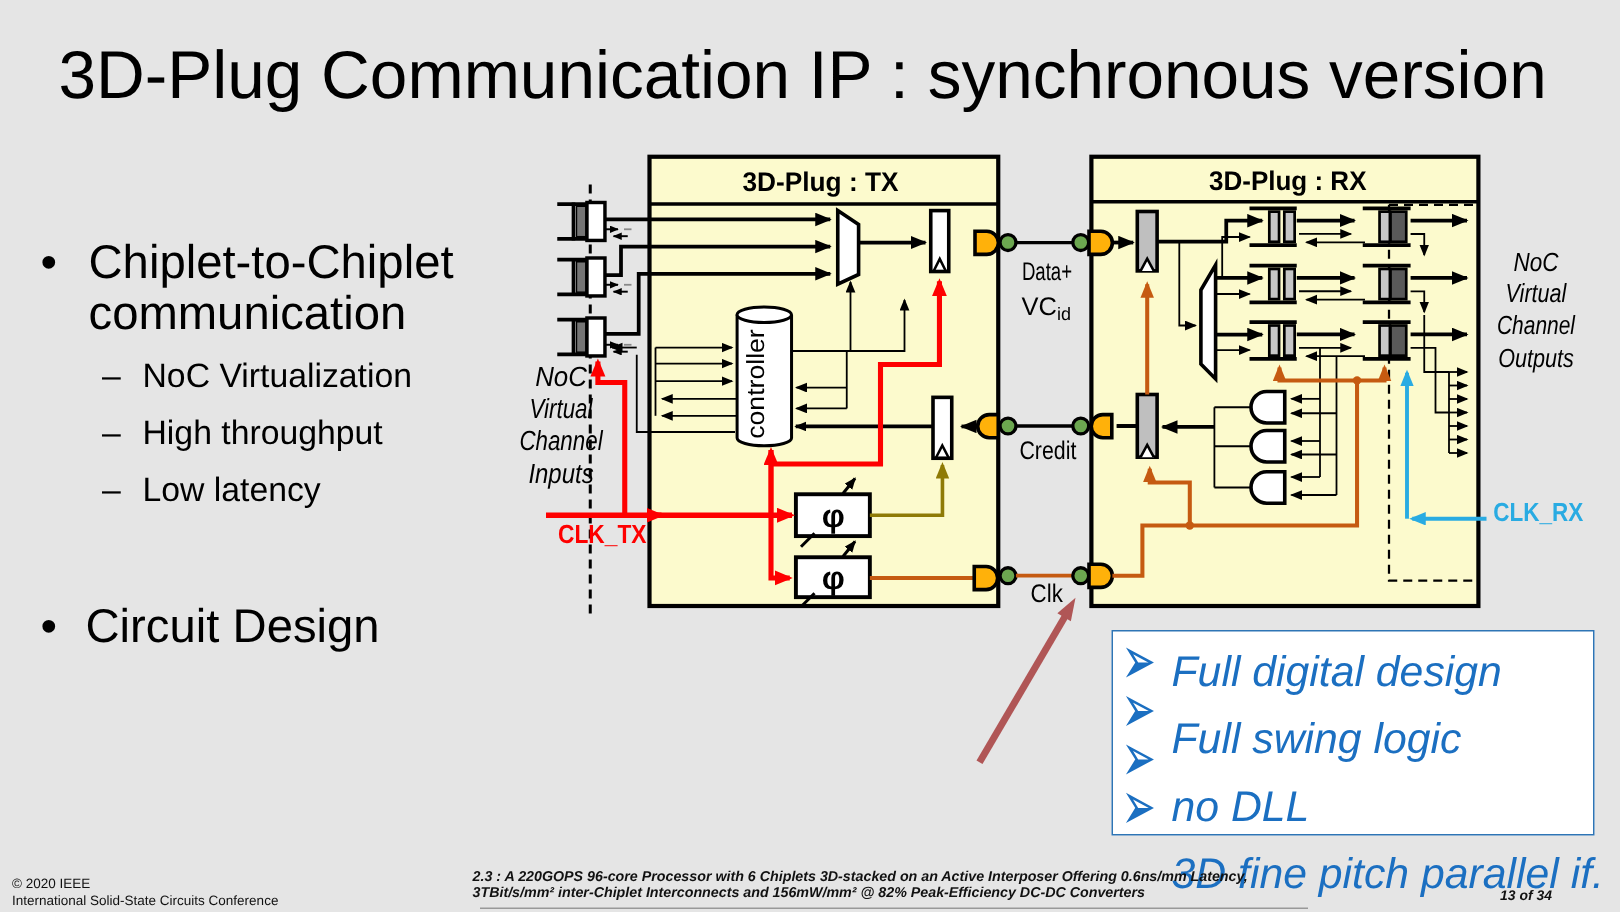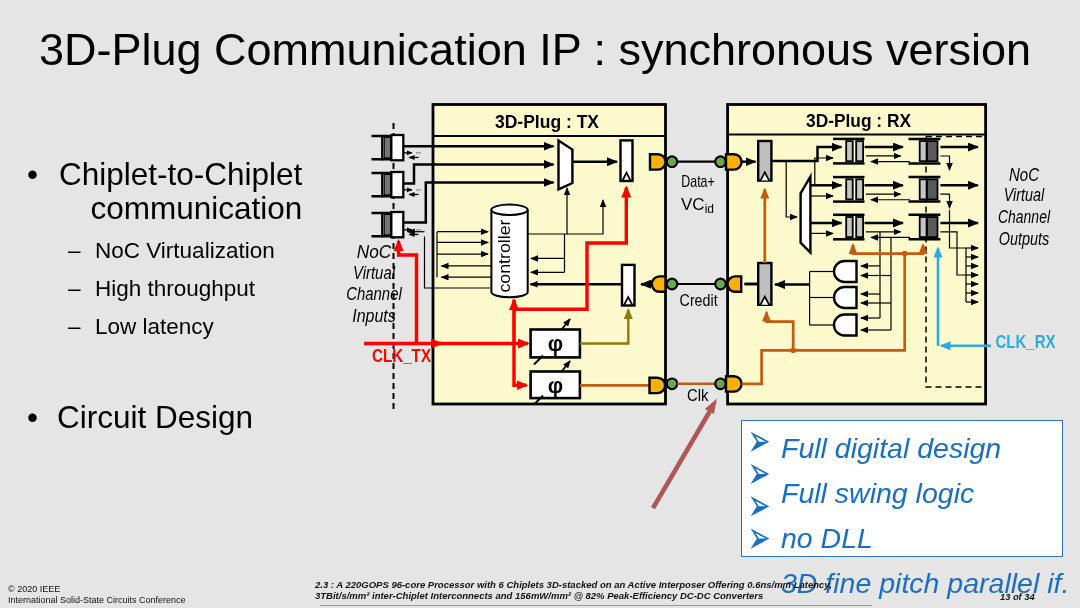--- a/index.html
+++ b/index.html
@@ -9,21 +9,21 @@
   .b1{font-size:31.5px;color:#000;line-height:34.4px;}
   .b2{font-size:22.5px;color:#000;}
   .dash{display:inline-block;width:28px;}
 </style>
 </head>
 <body>
 <div class="slide">
   <div class="abs" style="left:39px;top:24px;font-size:45px;color:#000;white-space:nowrap;">3D-Plug Communication IP : synchronous version</div>
 
   <div class="abs b1" style="left:27px;top:157px;">•</div>
-  <div class="abs b1" style="left:59px;top:157px;text-align:right;">Chiplet-to-Chiplet<br>communication</div>
+  <div class="abs b1" style="left:59px;top:157px;">Chiplet-to-Chiplet<br>communication</div>
   <div class="abs b2" style="left:68px;top:232px;line-height:38px;"><span class="dash" style="width:27px;">–</span>NoC Virtualization<br><span class="dash" style="width:27px;">–</span>High throughput<br><span class="dash" style="width:27px;">–</span>Low latency</div>
 
   <div class="abs b1" style="left:27px;top:399.6px;">•</div>
   <div class="abs b1" style="left:57px;top:399.6px;">Circuit Design</div>
 
   <div class="abs" style="left:740.5px;top:420px;width:322px;height:136.5px;border:1.6px solid #2e75b5;background:#fff;box-sizing:border-box;"></div>
   <div class="abs" style="left:781px;top:425.5px;font-size:28.5px;font-style:italic;color:#1b6fc1;line-height:45px;white-space:nowrap;">Full digital design<br>Full swing logic<br>no DLL<br>3D fine pitch parallel if.</div>
 
   <div class="abs" style="left:8px;top:584.3px;font-size:9px;font-weight:normal;color:#111;line-height:10.4px;white-space:nowrap;">© 2020 IEEE<br>International Solid-State Circuits Conference</div>
   <div class="abs" style="left:315px;top:578.5px;width:560px;text-align:left;font-size:9.5px;font-weight:bold;font-style:italic;color:#111;line-height:11.5px;white-space:nowrap;">2.3 : A 220GOPS 96-core Processor with 6 Chiplets 3D-stacked on an Active Interposer Offering 0.6ns/mm Latency,<br>3TBit/s/mm² inter-Chiplet Interconnects and 156mW/mm² @ 82% Peak-Efficiency DC-DC Converters</div>

